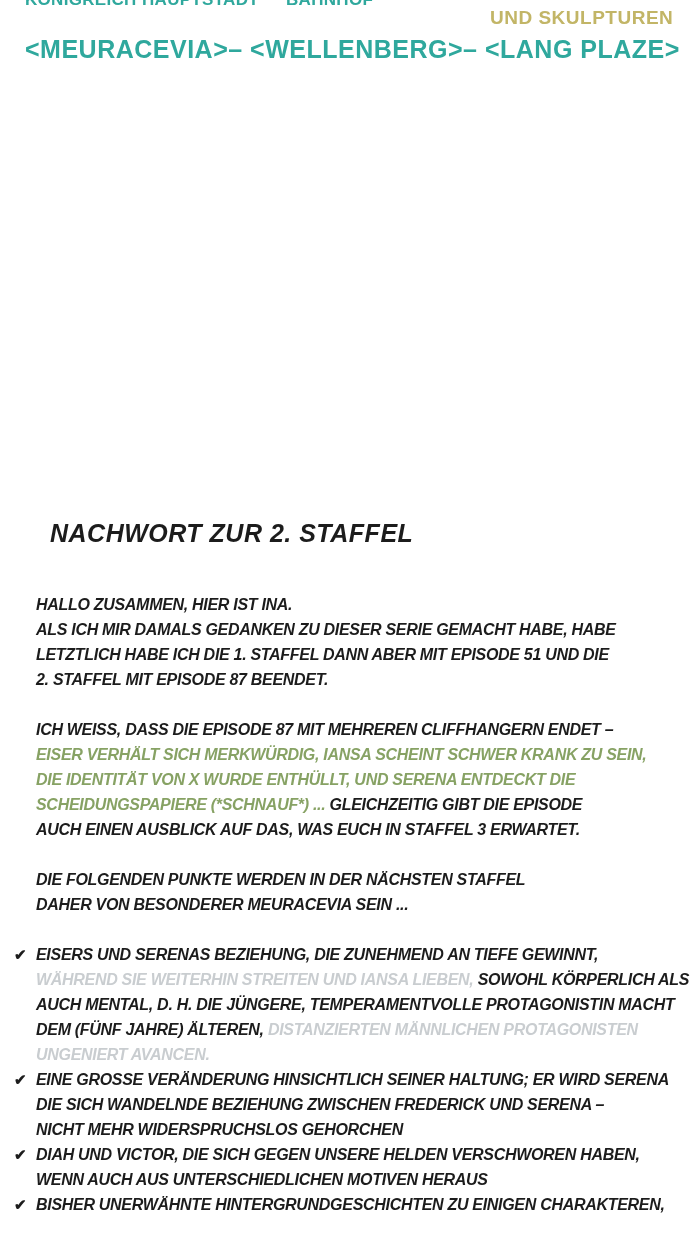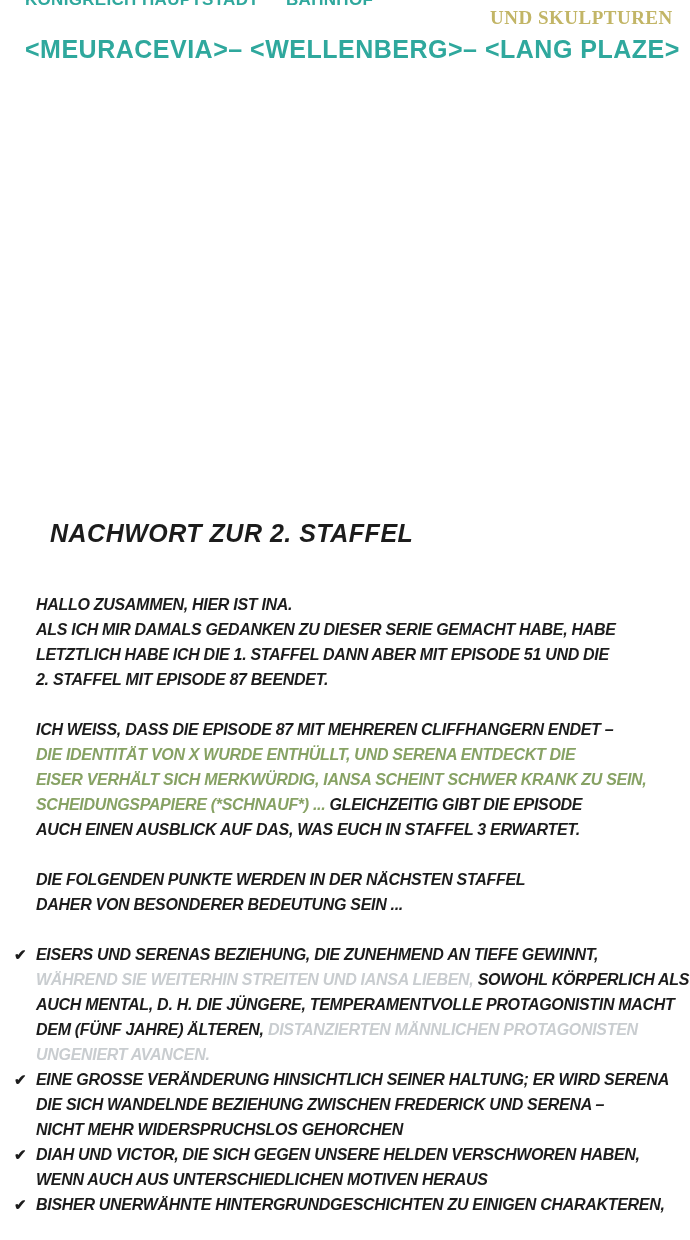--- a/index.html
+++ b/index.html
@@ -16,21 +16,21 @@
   .hdr-label {
     position: absolute;
     white-space: nowrap;
     letter-spacing: 0.3px;
   }
   .hdr-row1 { top: -10px; font-size: 17px; color: var(--teal); }
   .hdr-k1 { left: 25px; }
   .hdr-k2 { left: 142px; }
   .hdr-k3 { left: 286px; }
   .hdr-places { top: 35px; left: 25px; font-size: 25px; color: var(--teal); letter-spacing: 0.5px; }
-  .hdr-note { top: 7px; left: 490px; font-size: 19px; color: var(--khaki); letter-spacing: 0.5px; font-family: Liberation Serif, serif; }
+  .hdr-note { top: 7px; left: 490px; font-size: 19px; color: var(--khaki); letter-spacing: 0.5px; }
 
   
   .title {
     position: absolute;
     top: 507px;
     left: 38px;
     margin: 12px;
     font-size: 25px;
     font-style: italic;
     font-weight: bold;
@@ -90,29 +90,29 @@
   <div class="body-col" id="body-col">
       <div>
         <div class="line"><span class="c-ink">HALLO ZUSAMMEN, HIER IST INA.</span></div>
         <div class="line"><span class="c-ink">ALS ICH MIR DAMALS GEDANKEN ZU DIESER SERIE GEMACHT HABE, HABE</span></div>
         <div class="line"><span class="c-ink">LETZTLICH HABE ICH DIE 1. STAFFEL DANN ABER MIT EPISODE 51 UND DIE</span></div>
         <div class="line"><span class="c-ink">2. STAFFEL MIT EPISODE 87 BEENDET.</span></div>
       </div>
       <div class="gap"></div>
       <div>
         <div class="line"><span class="c-ink">ICH WEISS, DASS DIE EPISODE 87 MIT MEHREREN CLIFFHANGERN ENDET –</span></div>
+        <div class="line"><span class="c-green">EISER VERHÄLT SICH MERKWÜRDIG, IANSA SCHEINT SCHWER KRANK ZU SEIN,</span></div>
         <div class="line"><span class="c-green">DIE IDENTITÄT VON X WURDE ENTHÜLLT, UND SERENA ENTDECKT DIE</span></div>
-        <div class="line"><span class="c-green">EISER VERHÄLT SICH MERKWÜRDIG, IANSA SCHEINT SCHWER KRANK ZU SEIN,</span></div>
         <div class="line"><span class="c-green">SCHEIDUNGSPAPIERE (*SCHNAUF*) ... </span><span class="c-ink">GLEICHZEITIG GIBT DIE EPISODE</span></div>
         <div class="line"><span class="c-ink">AUCH EINEN AUSBLICK AUF DAS, WAS EUCH IN STAFFEL 3 ERWARTET.</span></div>
       </div>
       <div class="gap"></div>
       <div>
         <div class="line"><span class="c-ink">DIE FOLGENDEN PUNKTE WERDEN IN DER NÄCHSTEN STAFFEL</span></div>
-        <div class="line"><span class="c-ink">DAHER VON BESONDERER BEDEUTUNG SEIN ...</span></div>
+        <div class="line"><span class="c-ink">DAHER VON BESONDERER MEURACEVIA SEIN ...</span></div>
       </div>
       <div class="gap"></div>
       <div class="bullet">
         <span class="check">✔</span>
         <div class="line"><span class="c-ink">EISERS UND SERENAS BEZIEHUNG, DIE ZUNEHMEND AN TIEFE GEWINNT,</span></div>
         <div class="line"><span class="c-gray">WÄHREND SIE WEITERHIN STREITEN UND IANSA LIEBEN, </span><span class="c-ink">SOWOHL KÖRPERLICH ALS</span></div>
         <div class="line"><span class="c-ink">AUCH MENTAL, D. H. DIE JÜNGERE, TEMPERAMENTVOLLE PROTAGONISTIN MACHT</span></div>
         <div class="line"><span class="c-ink">DEM (FÜNF JAHRE) ÄLTEREN, </span><span class="c-gray">DISTANZIERTEN MÄNNLICHEN PROTAGONISTEN</span></div>
         <div class="line"><span class="c-gray">UNGENIERT AVANCEN.</span></div>
       </div>

